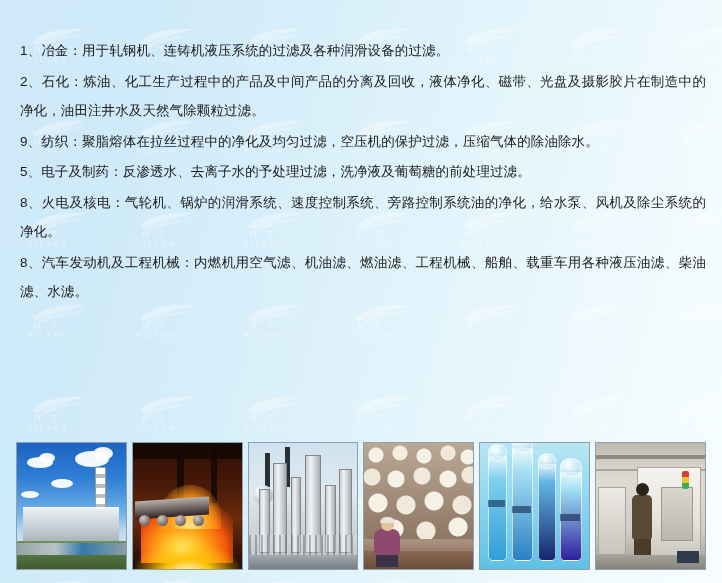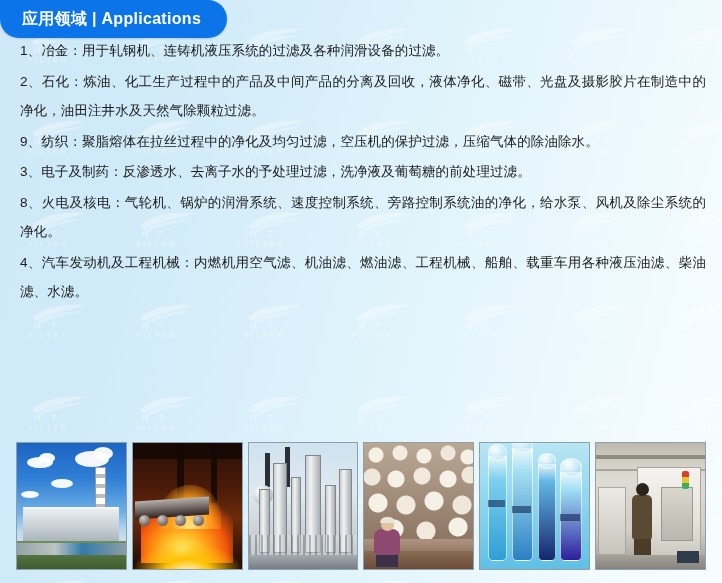--- a/index.html
+++ b/index.html
@@ -744,31 +744,28 @@
         </svg>
       </div>
       <div class="wm" style="left: 670px; top: 578px;">
         <svg class="wm-swoosh" viewBox="0 0 58 22">
           <path d="M2 16 C14 4, 34 2, 56 3 C40 8, 22 11, 6 19 Z" fill="#ffffff" opacity="0.85"></path>
           <path d="M6 21 C18 12, 36 9, 54 9 C38 13, 22 16, 10 22 Z" fill="#ffffff" opacity="0.6"></path>
         </svg>
       </div>
     </div>
 
-  <div id="section-header">
-    <span class="title">应用领域 | Applications</span>
-  </div>
 
   <div id="applications-list">
     <p class="app-item">1、冶金：用于轧钢机、连铸机液压系统的过滤及各种润滑设备的过滤。</p>
     <p class="app-item">2、石化：炼油、化工生产过程中的产品及中间产品的分离及回收，液体净化、磁带、光盘及摄影胶片在制造中的净化，油田注井水及天然气除颗粒过滤。</p>
     <p class="app-item">9、纺织：聚脂熔体在拉丝过程中的净化及均匀过滤，空压机的保护过滤，压缩气体的除油除水。</p>
-    <p class="app-item">3、电子及制药：反渗透水、去离子水的予处理过滤，洗净液及葡萄糖的前处理过滤。</p>
+    <p class="app-item">5、电子及制药：反渗透水、去离子水的予处理过滤，洗净液及葡萄糖的前处理过滤。</p>
     <p class="app-item">8、火电及核电：气轮机、锅炉的润滑系统、速度控制系统、旁路控制系统油的净化，给水泵、风机及除尘系统的净化。</p>
-    <p class="app-item">4、汽车发动机及工程机械：内燃机用空气滤、机油滤、燃油滤、工程机械、船舶、载重车用各种液压油滤、柴油滤、水滤。</p>
+    <p class="app-item">8、汽车发动机及工程机械：内燃机用空气滤、机油滤、燃油滤、工程机械、船舶、载重车用各种液压油滤、柴油滤、水滤。</p>
   </div>
 
   <div id="gallery">
 
     <div class="thumb">
       <div class="scene sc-power">
         <div class="cloud c1"></div>
           <div class="cloud c2"></div>
         <div class="cloud c3"></div>
           <div class="cloud c4"></div>

